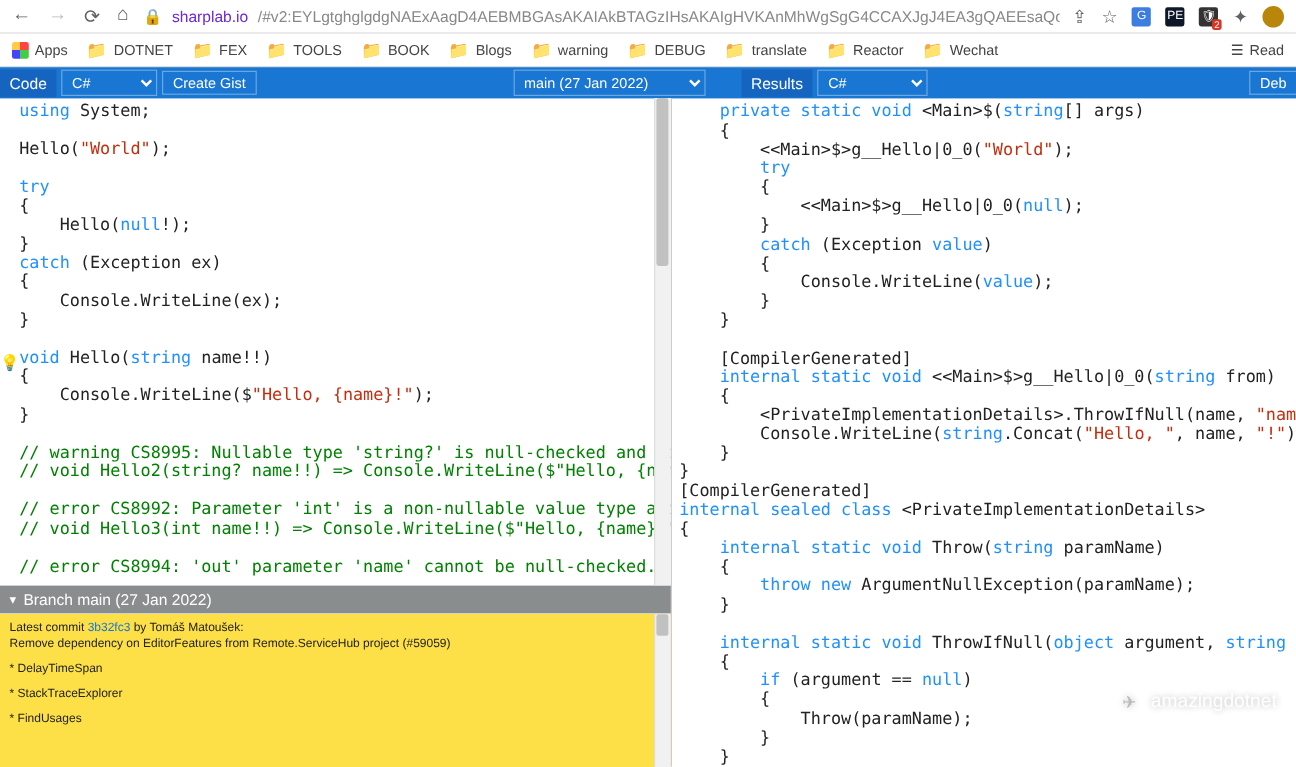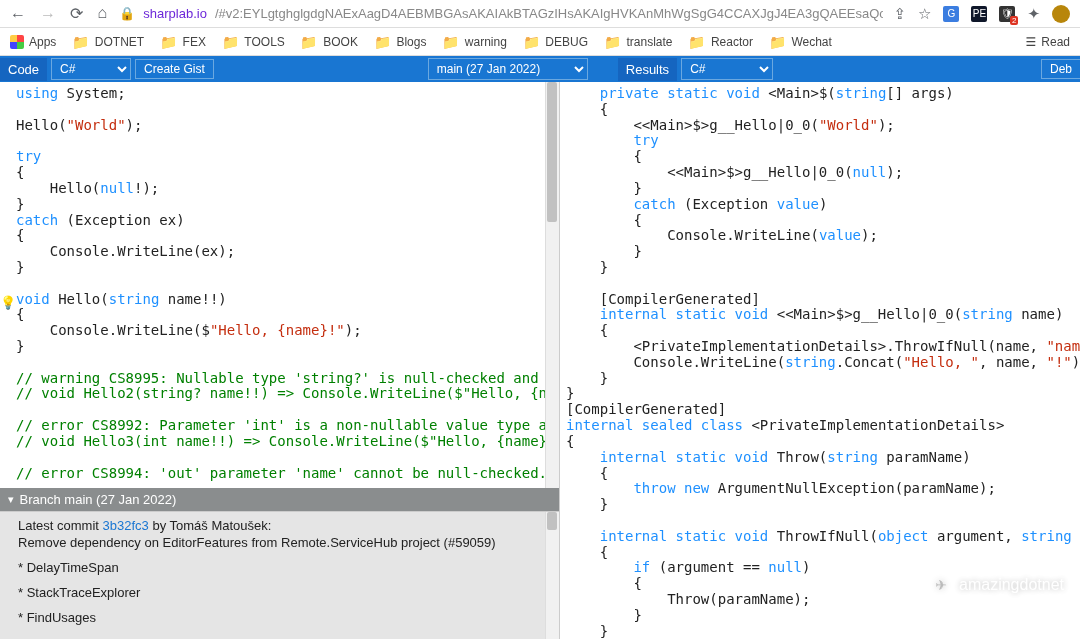--- a/index.html
+++ b/index.html
@@ -28,21 +28,21 @@
 .pane-right { flex: 1; position: relative; overflow: hidden; }
 .code-area { flex: 1; overflow: auto; position: relative; }
 .code { font-family: Consolas, Menlo, monospace; font-size: 14px; line-height: 1.13; padding: 4px 4px 4px 16px; white-space: pre; color: #222; }
 .code-right { font-family: Consolas, Menlo, monospace; font-size: 14px; line-height: 1.13; padding: 4px 4px 4px 6px; white-space: pre; color: #222; }
 .kw { color: #1e90ff; }
 .str { color: #c42e0f; }
 .cmt { color: #008000; }
 .gutter-hint { position: absolute; left: 0; color: #bba; font-size: 13px; }
 .branch-bar { background: #8a8d8e; color: #fff; padding: 4px 8px; font-size: 13px; display: flex; align-items: center; gap: 6px; }
 .branch-bar .chev { font-size: 11px; }
-.commit-panel { background: #e5e5e5; border-top: 1px solid #ccc; padding: 6px 18px; font-size: 13px; color: #222; flex-shrink: 0; overflow-y: auto; }
+.commit-panel { background: #fde047; border-top: 1px solid #ccc; padding: 6px 8px; font-size: 10px; color: #222; flex-shrink: 0; overflow-y: auto; }
 .commit-panel .hash { color: #1976d2; }
 .commit-panel div { margin-bottom: 2px; }
 .scroll-strip { position: absolute; right: 0; top: 0; width: 14px; height: 100%; background: #f1f1f1; border-left: 1px solid #ddd; }
 .scroll-thumb { position: absolute; right: 2px; width: 10px; background: #c1c1c1; border-radius: 2px; }
 .watermark { position: absolute; right: 16px; bottom: 42px; display: flex; align-items: center; gap: 6px; color: #fff; opacity: 0.75; font-size: 16px; pointer-events: none; text-shadow: 0 0 6px rgba(0,0,0,0.4); }
 .wm-icon { width: 24px; height: 24px; border-radius: 50%; background: #fff; display: flex; align-items: center; justify-content: center; font-size: 14px; color: #999; opacity: 0.9; }
 .sel-result { width: 92px; }
 </style>
 </head>
 <body>
@@ -198,21 +198,21 @@
 <span>        {</span>
 <span>            &lt;&lt;Main&gt;$&gt;g__Hello|0_0(</span><span class="kw">null</span><span>);</span>
 <span>        }</span>
 <span class="kw">        catch</span><span> (Exception </span><span class="kw">value</span><span>)</span>
 <span>        {</span>
 <span>            Console.WriteLine(</span><span class="kw">value</span><span>);</span>
 <span>        }</span>
 <span>    }</span>
 
 <span>    [CompilerGenerated]</span>
-<span class="kw">    internal static void</span><span> &lt;&lt;Main&gt;$&gt;g__Hello|0_0(</span><span class="kw">string</span><span> name)</span>
+<span class="kw">    internal static void</span><span> &lt;&lt;Main&gt;$&gt;g__Hello|0_0(</span><span class="kw">string</span><span> from)</span>
 <span>    {</span>
 <span>        &lt;PrivateImplementationDetails&gt;.ThrowIfNull(name, </span><span class="str">"name"</span>
 <span>        Console.WriteLine(</span><span class="kw">string</span><span>.Concat(</span><span class="str">"Hello, "</span><span>, name, </span><span class="str">"!"</span><span>));</span>
 <span>    }</span>
 <span>}</span>
 <span>[CompilerGenerated]</span>
 <span class="kw">internal sealed class</span><span> &lt;PrivateImplementationDetails&gt;</span>
 <span>{</span>
 <span class="kw">    internal static void</span><span> Throw(</span><span class="kw">string</span><span> paramName)</span>
 <span>    {</span>

